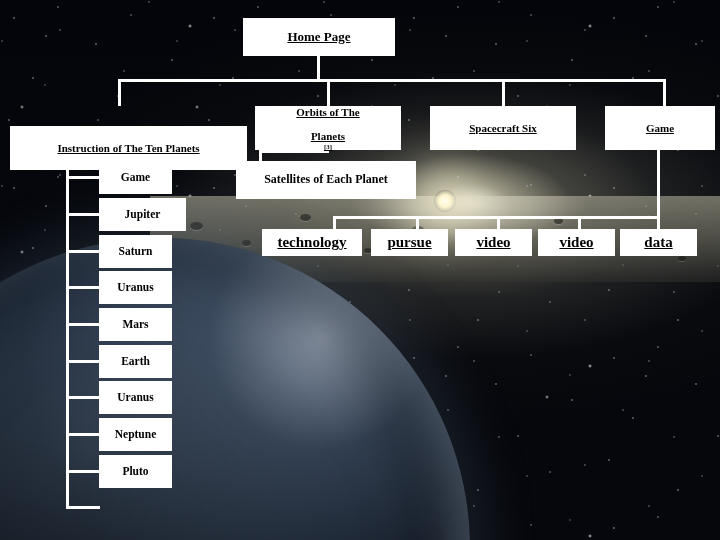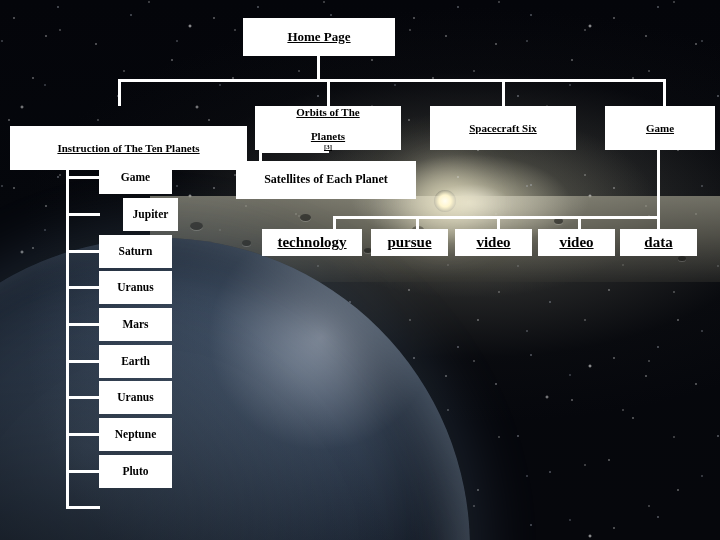--- a/index.html
+++ b/index.html
@@ -184,21 +184,21 @@
     <span class="u">Spacecraft Six</span>
   </div>
 
   <div class="node t-sat" style="left:236px;top:161px;width:180px;height:38px;">
     <span>Satellites of Each Planet</span>
   </div>
 
   <div class="node t-planet" style="left:99px;top:161px;width:73px;height:33px;">
     <span>Game</span>
   </div>
-  <div class="node t-planet" style="left:99px;top:198px;width:55px;height:33px;margin-left:24px;">
+  <div class="node t-planet" style="left:99px;top:198px;width:87px;height:33px;">
     <span>Jupiter</span>
   </div>
   <div class="node t-planet" style="left:99px;top:235px;width:73px;height:33px;">
     <span>Saturn</span>
   </div>
   <div class="node t-planet" style="left:99px;top:271px;width:73px;height:33px;">
     <span>Uranus</span>
   </div>
   <div class="node t-planet" style="left:99px;top:308px;width:73px;height:33px;">
     <span>Mars</span>

